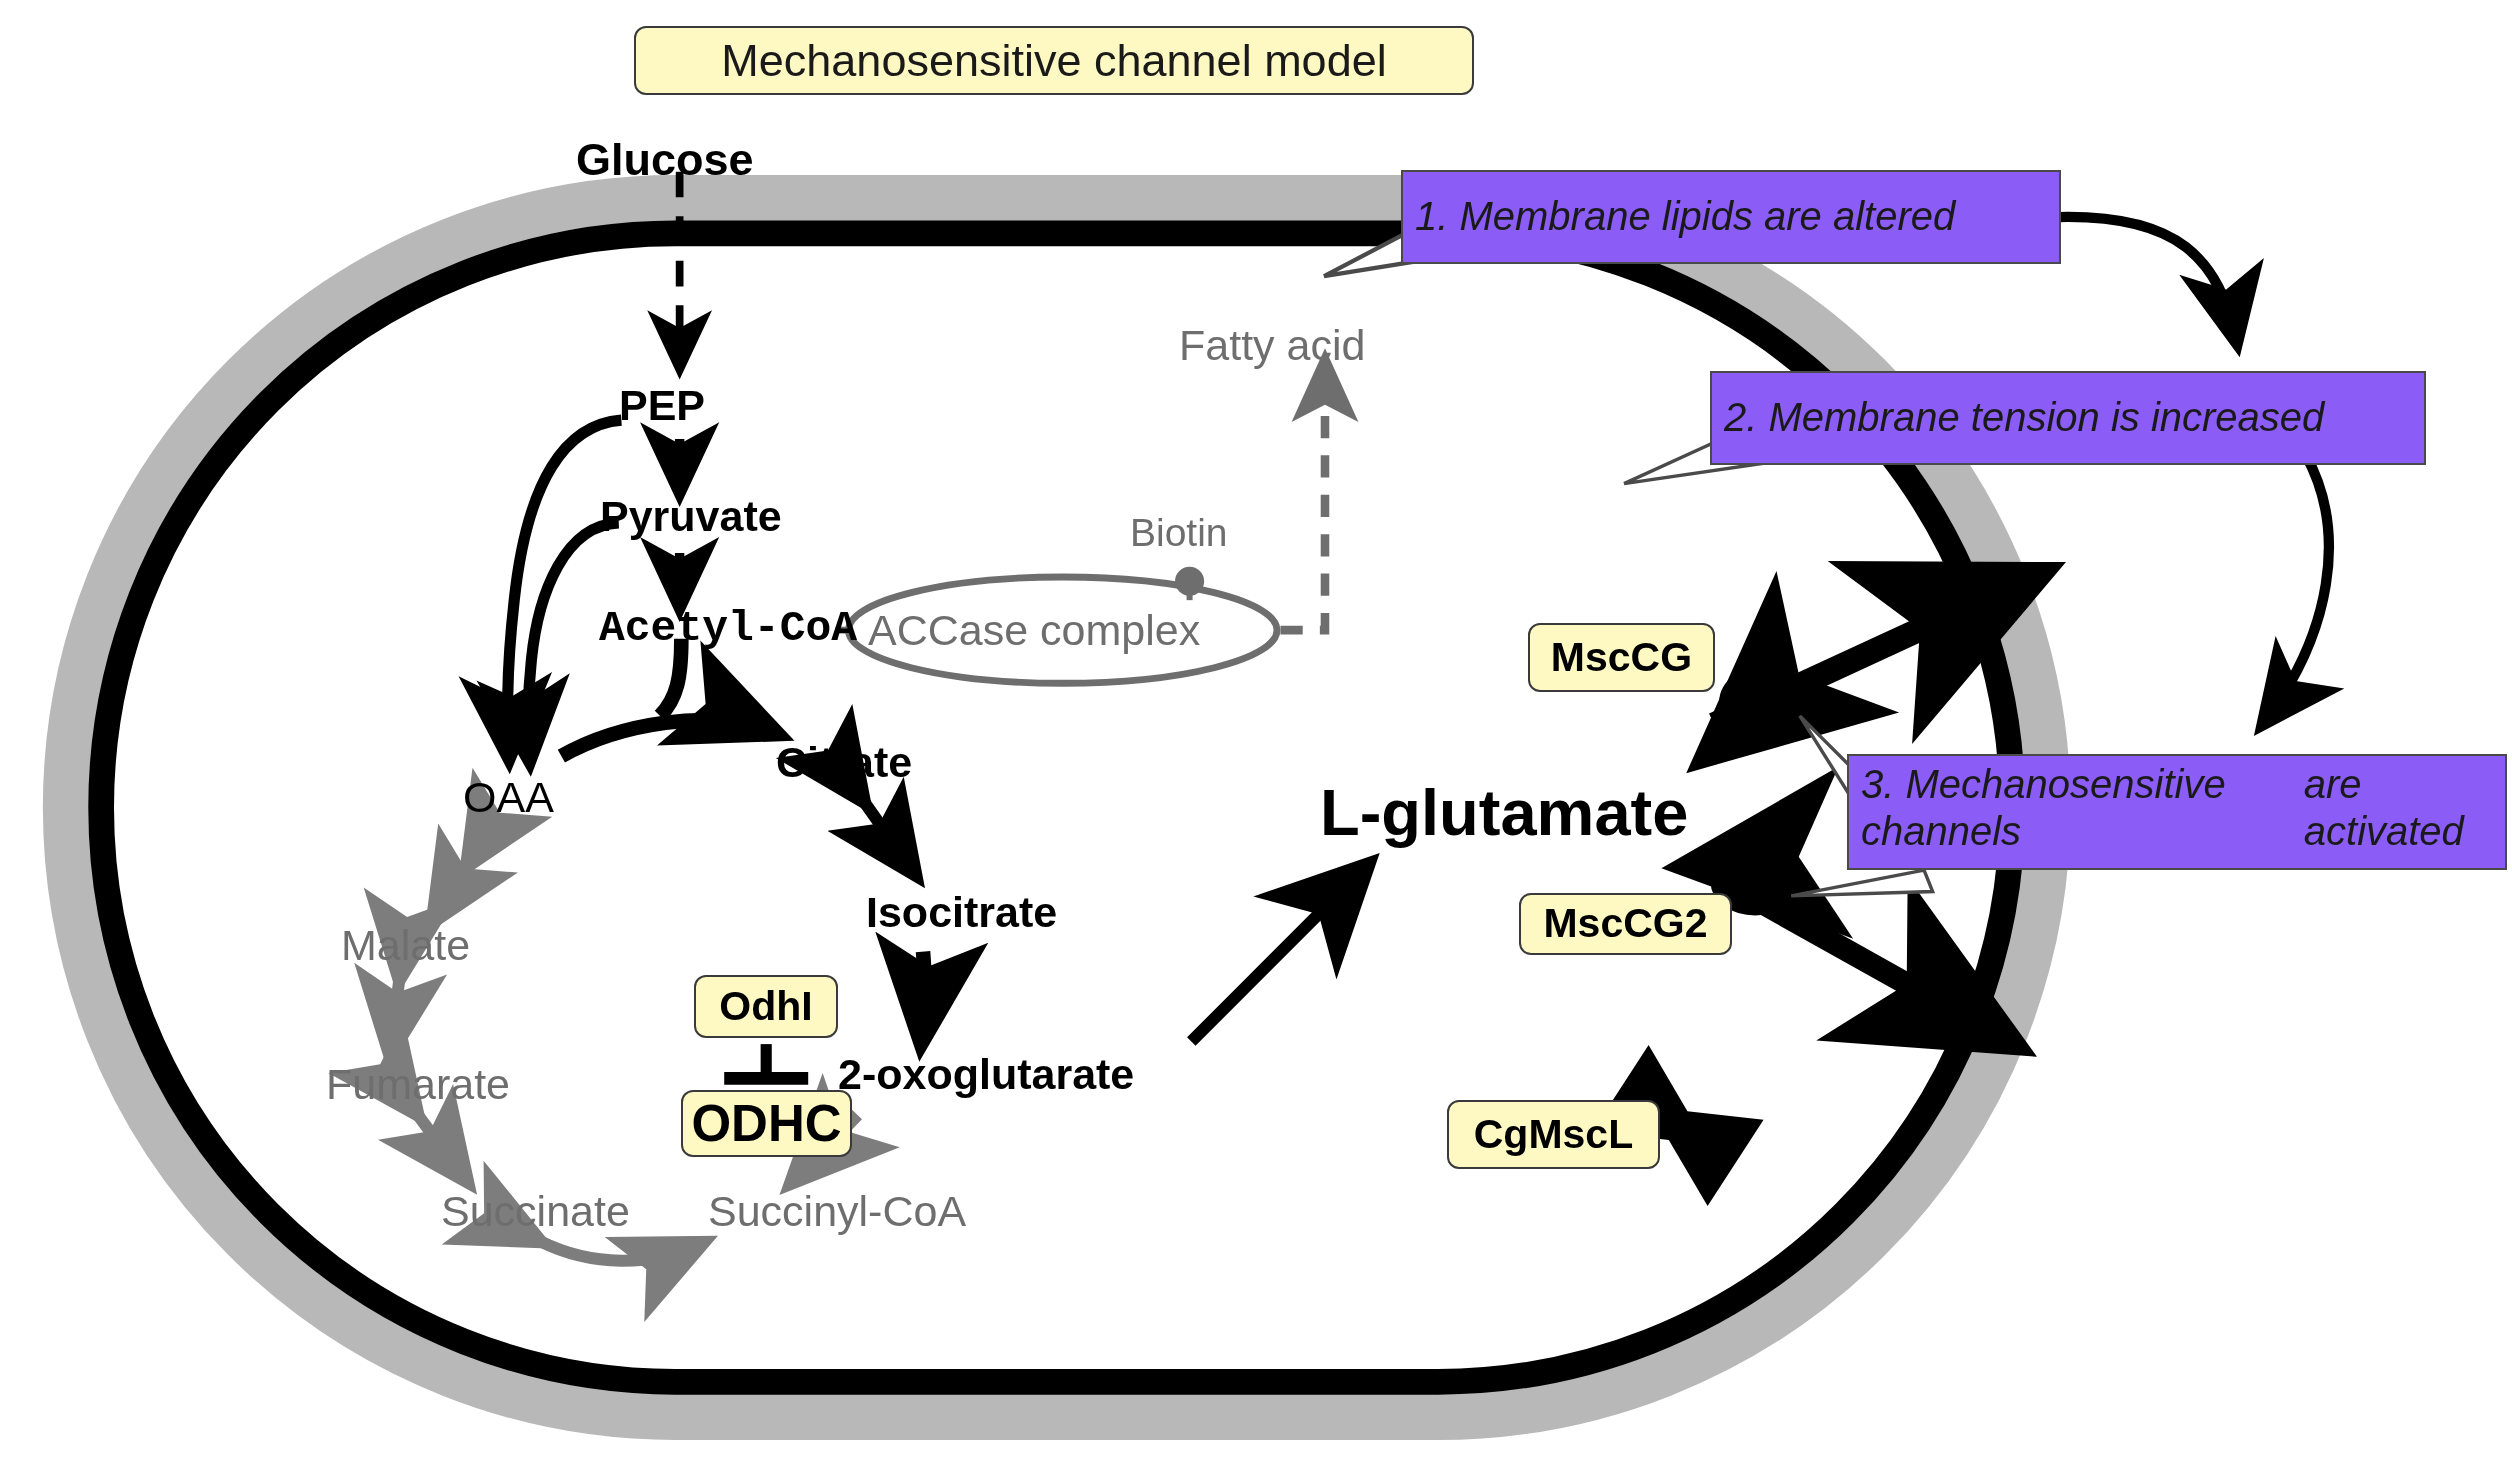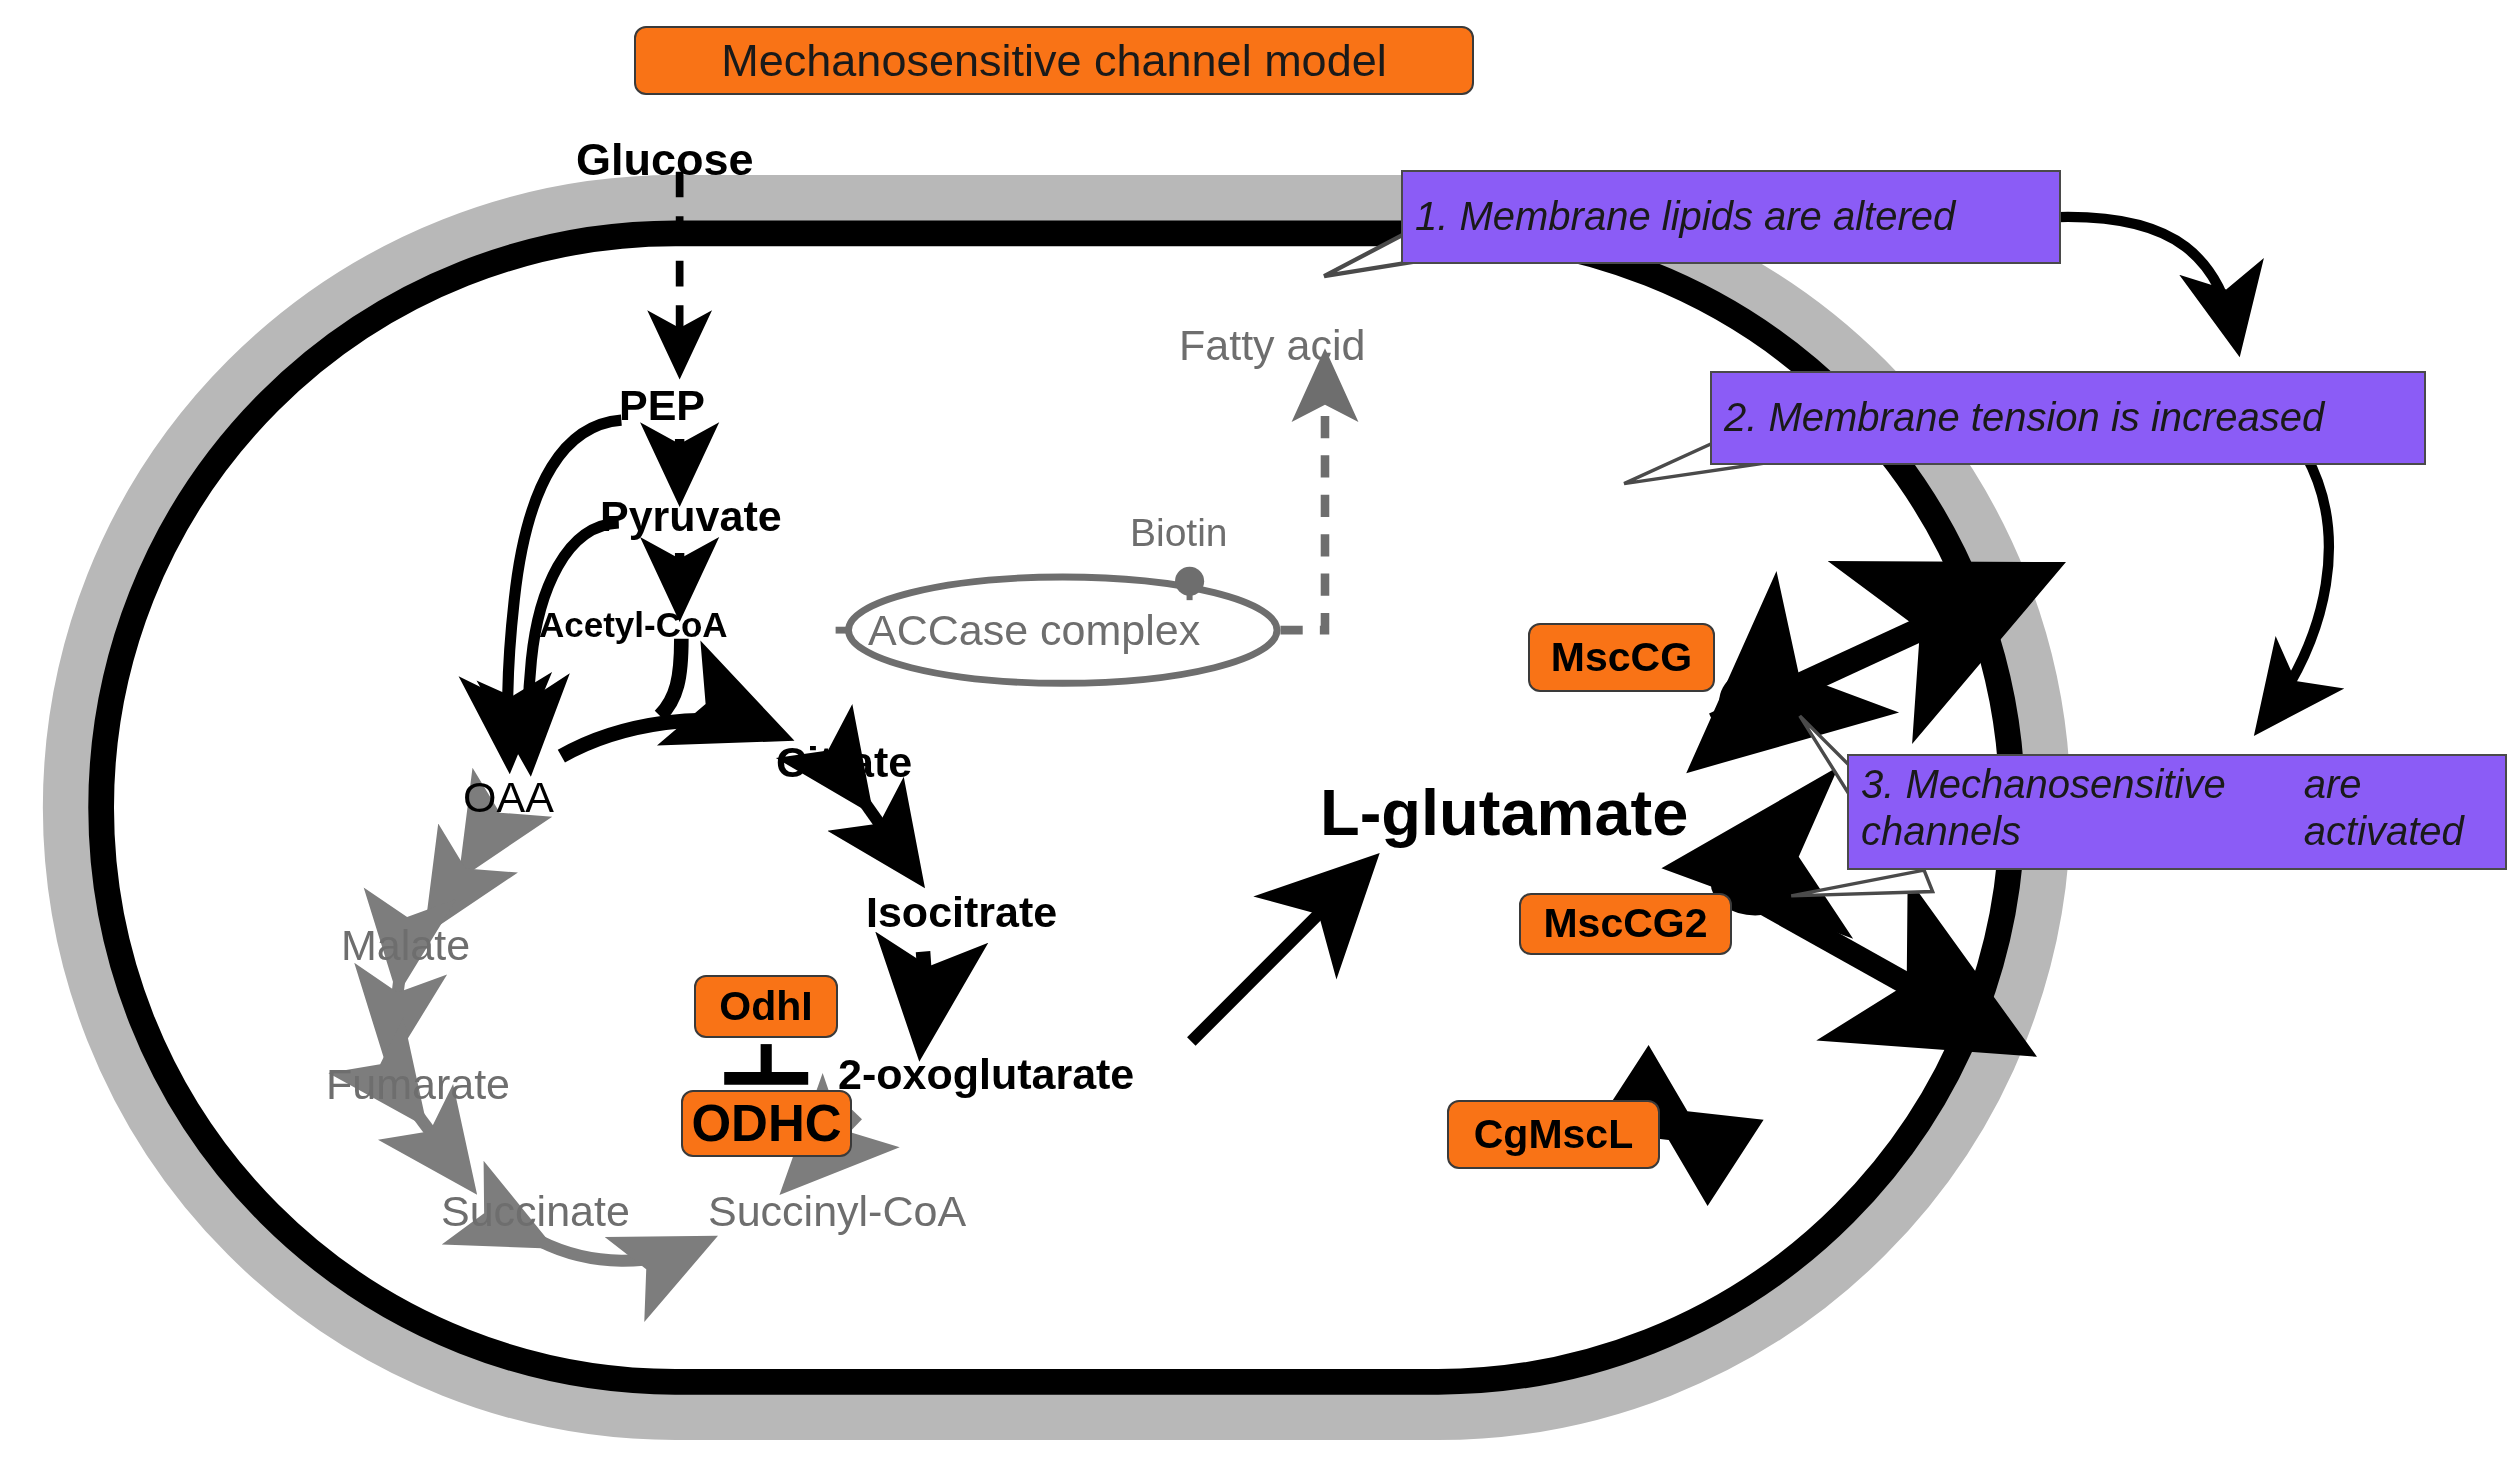--- a/index.html
+++ b/index.html
@@ -27,21 +27,21 @@
     height: 1478px;
   }
   .lbl {
     position: absolute;
     white-space: nowrap;
     line-height: 1;
   }
   .boxlbl {
     position: absolute;
     white-space: nowrap;
-    background: #f97316;
+    background: #fef9c3;
     border: 2.6px solid #3a3a3a;
     box-sizing: border-box;
     display: flex;
     align-items: center;
     justify-content: center;
     line-height: 1.05;
   }
   .rounded { border-radius: 12px; }
   .callout {
     position: absolute;
@@ -192,21 +192,21 @@
   </svg>
 
   <div class="boxlbl rounded" style="left:634px; top:26px; width:840px; height:69px; font-size:45px; color:#1a1a1a;">
     <span>Mechanosensitive channel model</span>
   </div>
 
   <div class="lbl bold blk" style="left:576px; top:137px; font-size:45px;">Glucose</div>
 
   <div class="lbl bold blk" style="left:619px; top:384px; font-size:43px;">PEP</div>
   <div class="lbl bold blk" style="left:600px; top:495px; font-size:43px;">Pyruvate</div>
-  <div class="lbl bold blk" style="left:539px; top:607px; font-size:35px;">Acetyl-CoA</div>
+  <div class="lbl bold blk" style="left:599px; top:607px; font-size:43px;font-family:Liberation Mono, monospace;">Acetyl-CoA</div>
 
   <div class="lbl bold blk" style="left:776px; top:741px; font-size:43px;">Citrate</div>
   <div class="lbl bold blk" style="left:866px; top:891px; font-size:43px;">Isocitrate</div>
   <div class="lbl bold blk" style="left:838px; top:1053px; font-size:43px;">2-oxoglutarate</div>
   <div class="lbl blk" style="left:463px; top:776px; font-size:43px;">OAA</div>
 
   <div class="lbl gry" style="left:341px; top:924px; font-size:43px;">Malate</div>
   <div class="lbl gry" style="left:326px; top:1063px; font-size:43px;">Fumarate</div>
   <div class="lbl gry" style="left:441px; top:1190px; font-size:43px;">Succinate</div>
   <div class="lbl gry" style="left:708px; top:1190px; font-size:43px;">Succinyl-CoA</div>

